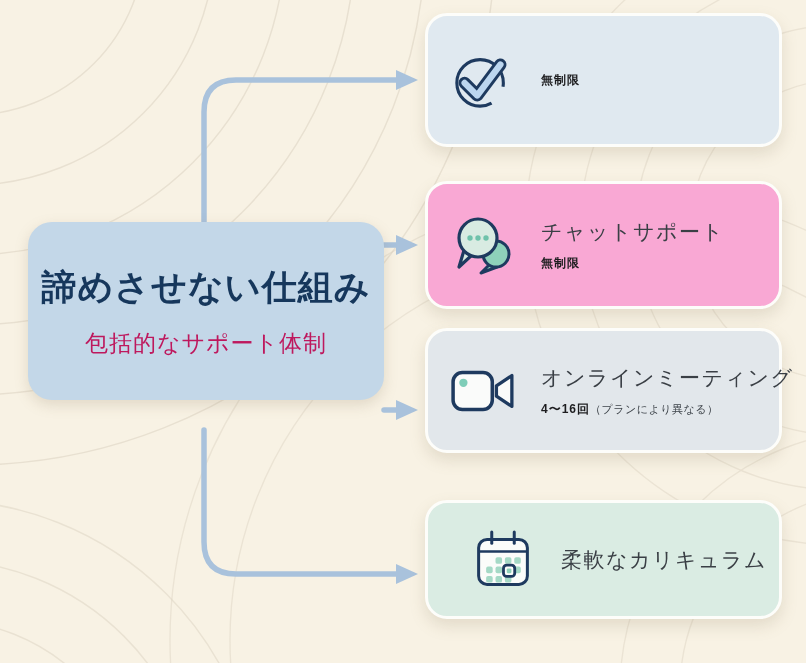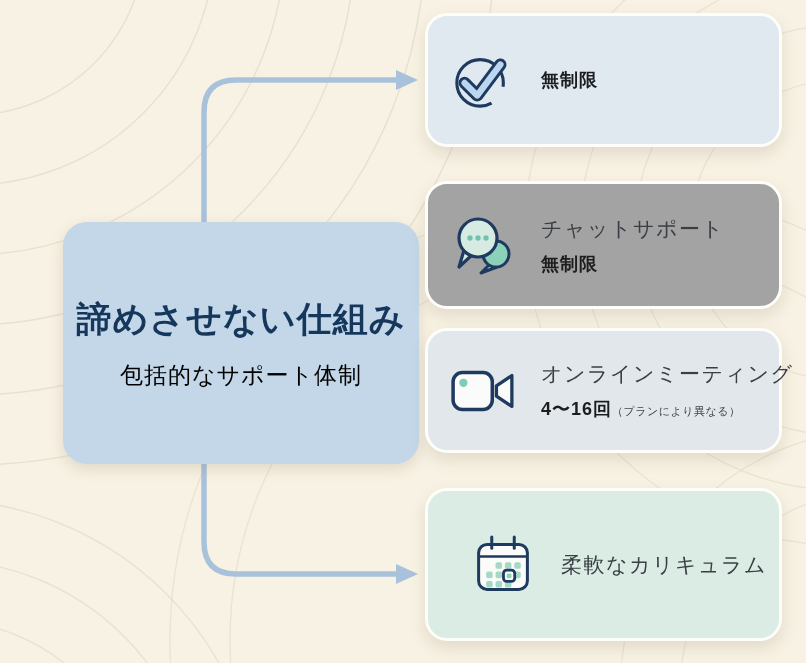--- a/index.html
+++ b/index.html
@@ -10,50 +10,49 @@
   .canvas{
     position:relative;
     width:806px;height:663px;
     background:#f8f2e4;
     overflow:hidden;
   }
   .layer{position:absolute;left:0;top:0;width:806px;height:663px;pointer-events:none;}
 
   
   .main-box{
-    position:absolute;left:28px;top:222px;width:356px;height:242px;
+    position:absolute;left:28px;top:222px;width:356px;height:178px;
     background:#c3d7e8;border-radius:24px;
     box-shadow:0 5px 14px rgba(140,124,94,.22);
     display:flex;flex-direction:column;align-items:center;justify-content:center;
     gap:17px;
-    margin-left:35px;
   }
   .main-title{
     font-size:35px;font-weight:800;color:#16375c;letter-spacing:1px;white-space:nowrap;
   }
   .main-subtitle{
-    font-size:23px;font-weight:400;color:#000000;letter-spacing:1px;white-space:nowrap;
+    font-size:23px;font-weight:400;color:#be185d;letter-spacing:1px;white-space:nowrap;
   }
 
   
   .card{
     position:absolute;left:425px;width:357px;
     border:3.5px solid #fdfdfa;border-radius:22px;
     box-shadow:0 7px 16px rgba(140,124,94,.20);
     display:flex;align-items:center;gap:25px;
     padding:0 18px 0 22px;box-sizing:border-box;
   }
   .card-1{top:13px;height:134px;background:#e0e9f0;}
-  .card-2{top:181px;height:128px;background:#a3a3a3;}
+  .card-2{top:181px;height:128px;background:#f9a8d4;}
   .card-3{top:328px;height:125px;background:#e2e7eb;}
-  .card-4{top:488px;height:153px;background:#daece3;padding-left:42px;}
+  .card-4{top:500px;height:119px;background:#daece3;padding-left:42px;}
   .icon-box{flex:0 0 66px;display:flex;align-items:center;justify-content:center;}
   .card-text{display:flex;flex-direction:column;gap:9px;}
   .card-title{font-size:21px;color:#3a3f45;letter-spacing:1.5px;white-space:nowrap;}
-  .card-value{font-size:18px;font-weight:700;color:#1d1d1f;letter-spacing:1px;}
+  .card-value{font-size:12px;font-weight:700;color:#1d1d1f;letter-spacing:1px;}
   .card-line{display:flex;align-items:baseline;white-space:nowrap;}
   .card-note{font-size:11px;font-weight:400;color:#3f454b;letter-spacing:.5px;}
 
   
   .bubble-bg{fill:#d8ebe2;}
 </style>
 </head>
 <body>
 
 <div class="canvas">

